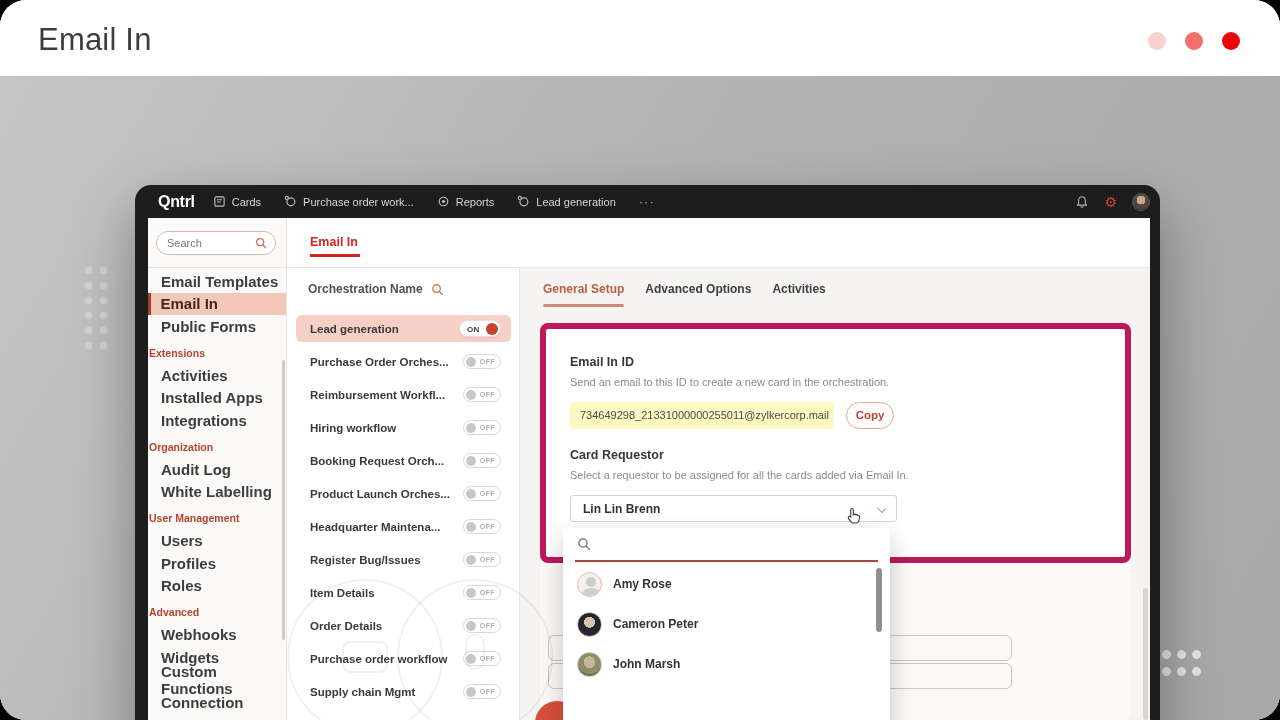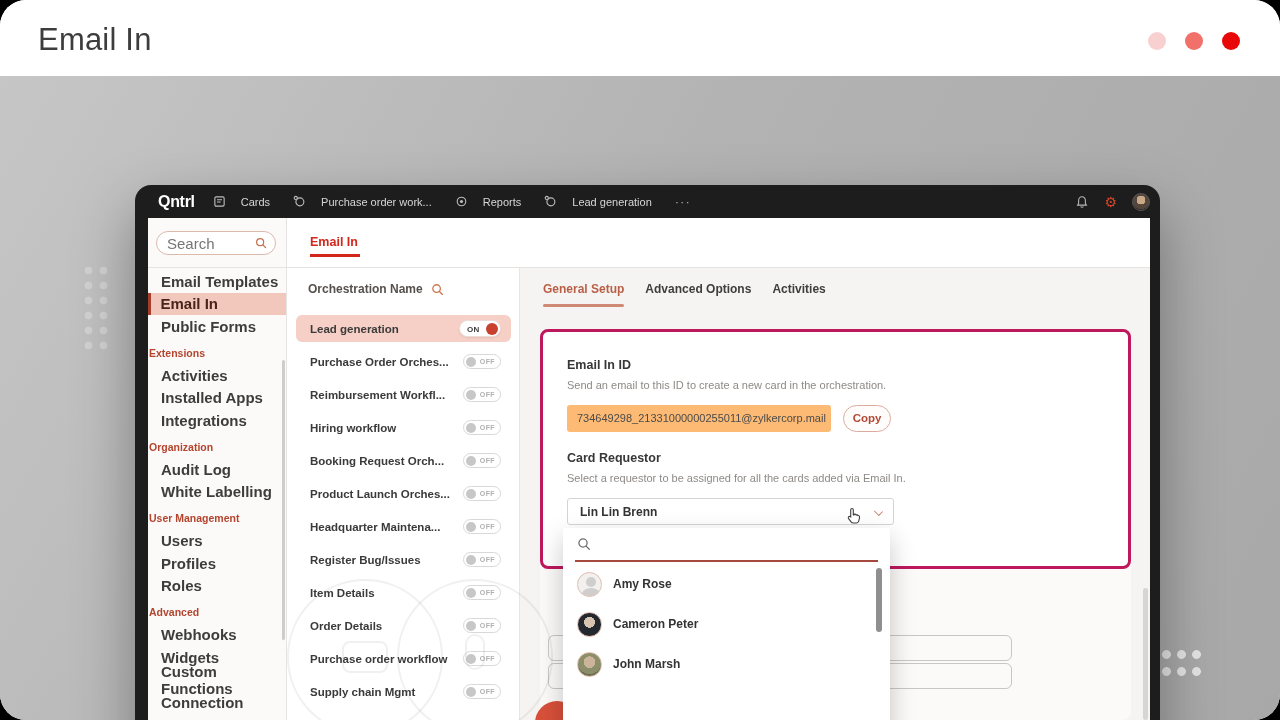--- a/index.html
+++ b/index.html
@@ -24,38 +24,38 @@
   .dg-br { left:1114px; top:570px; width:90px; height:34px;
            background-image:radial-gradient(circle,#e6e5e5 4px, transparent 4.8px);
            background-size:15px 17px; }
 
   
   .app { position:absolute; left:135px; top:109px; width:1025px; height:620px;
          background:#1d1d1d; border-radius:16px 16px 0 0;
          box-shadow:0 25px 60px rgba(0,0,0,.35); }
   .appnav { position:absolute; left:13px; right:10px; top:0; height:33px; display:flex; align-items:center; color:#d9d9d9; }
   .logo { font-size:16px; font-weight:bold; color:#fff; margin:0 18px 0 10px; letter-spacing:-.3px; }
-  .navitem { display:flex; align-items:center; gap:15px; font-size:11px; color:#d6d6d6; margin-right:23px; }
+  .navitem { display:flex; align-items:center; gap:6px; font-size:11px; color:#d6d6d6; margin-right:23px; }
   .navitem svg { color:#bdbdbd; }
   .nav-more { font-size:13px; color:#aaa; letter-spacing:1px; margin-right:0; }
   .nav-right { margin-left:auto; display:flex; align-items:center; gap:15px; }
   .bell { color:#b5b5b5; }
   .gear { color:#d14628; font-size:14px; line-height:14px; }
   .nav-avatar { width:18px; height:18px; border-radius:50%;
                 background:radial-gradient(circle at 50% 38%, #c9a888 0 34%, #54453c 35% 70%, #2e2a28 71%);
                 border:1px solid #555; }
 
   
   .app-inner { position:absolute; left:13px; right:10px; top:33px; bottom:0; background:#fff; overflow:hidden; }
   .topline { position:absolute; left:0; right:0; top:49px; height:1px; background:#e6e4e2; z-index:3; }
 
   
   .sidebar { position:absolute; left:0; top:0; bottom:0; width:139px; background:#fbfaf8; border-right:1px solid #e6e4e2; }
   .search-pill { position:absolute; left:8px; top:13px; width:120px; height:24px; border:1px solid #dcb9ab; border-radius:13px; background:#fff; display:flex; align-items:center; padding:0 8px 0 10px; }
-  .search-pill input { border:0; outline:0; width:86px; font-size:15px; color:#8e8e8e; background:transparent; font-family:inherit; }
+  .search-pill input { border:0; outline:0; width:86px; font-size:11px; color:#8e8e8e; background:transparent; font-family:inherit; }
   .search-pill svg { color:#c4714e; margin-left:auto; }
   .smenu { position:absolute; left:0; right:0; top:52px; display:flex; flex-direction:column; }
   .s-item { height:22.5px; display:flex; align-items:center; padding-left:13px; font-size:15px; font-weight:bold; color:#3d3d3d; cursor:pointer; }
   .s-item.sel { background:#f2c8bd; border-left:3.5px solid #a63d2a; padding-left:9.5px; color:#4a241a; }
   .s-section { height:22.5px; margin-top:4px; display:flex; align-items:center; padding-left:1px; font-size:10.5px; font-weight:bold; color:#b5442f; }
   .side-scroll { position:absolute; right:1px; top:142px; width:3px; height:280px; background:#cfcdcb; border-radius:2px; }
 
   
   .tabrow { position:absolute; left:139px; right:0; top:0; height:49px; background:#fff; z-index:2; }
   .emailin-tab { position:absolute; left:23px; top:17px; font-size:12.5px; font-weight:bold; color:#d3261d; }
@@ -83,24 +83,24 @@
   .wm-cam { position:absolute; width:46px; height:32px; border:2px solid rgba(110,110,110,.10); border-radius:8px; }
   .wm-mic { position:absolute; width:20px; height:36px; border:2px solid rgba(110,110,110,.10); border-radius:10px; }
 
   
   .main { position:absolute; left:372px; right:0; top:50px; bottom:0; background:#f6f4f2; }
   .mtabs { position:absolute; left:23px; top:14px; display:flex; gap:21px; }
   .mtab { font-size:12px; font-weight:bold; color:#3e3e3e; position:relative; cursor:pointer; }
   .mtab.active { color:#b85f47; }
   .mtab.active::after { content:""; position:absolute; left:0; right:0; top:22px; height:3px; border-radius:2px; background:#cf8a76; }
 
-  .card1 { position:absolute; left:20px; top:61px; width:591px; height:240px; background:#fff; border:3px solid #be185d; border-radius:8px; z-index:3; }
+  .card1 { position:absolute; left:20px; top:55px; width:591px; height:240px; background:#fff; border:6px solid #be185d; border-radius:8px; z-index:3; }
   .sec-title { position:absolute; left:24px; font-size:12.5px; font-weight:bold; color:#373737; }
   .sec-desc { position:absolute; left:24px; font-size:11px; color:#8e8a86; }
-  .email-box { position:absolute; left:24px; top:73px; width:264px; height:27px; background:#fdba74; border-radius:3px; font-size:11px; color:#4b4b4b; line-height:27px; padding:0 10px; white-space:nowrap; }
+  .email-box { position:absolute; left:24px; top:73px; width:264px; height:27px; background:#fef9c3; border-radius:3px; font-size:11px; color:#4b4b4b; line-height:27px; padding:0 10px; white-space:nowrap; }
   .copy-btn { position:absolute; left:300px; top:73px; width:48px; height:27px; border:1.5px solid #dcab9e; border-radius:14px; background:#fffdfc; color:#b24936; font-size:11.5px; font-weight:bold; text-align:center; line-height:24px; cursor:pointer; }
   .select { position:absolute; left:24px; top:166px; width:327px; height:27px; background:#fff; border:1px solid #d6d4d2; border-radius:3px; font-size:12px; font-weight:bold; color:#333; line-height:26px; padding-left:12px; cursor:pointer; }
   .select .chev { position:absolute; right:11px; top:9px; width:7px; height:7px; border-right:1.6px solid #c9806b; border-bottom:1.6px solid #c9806b; transform:rotate(45deg) scale(1,.85); }
 
   .card2 { position:absolute; left:20px; top:288px; width:591px; height:164px; background:rgba(255,255,255,.5); border-radius:8px; z-index:1; }
   .ghost-box { position:absolute; left:8px; width:464px; height:26px; border:1.5px solid rgba(150,148,145,.5); border-radius:6px; }
 
   .red-fab { position:absolute; left:15px; top:433px; width:44px; height:44px; border-radius:50%; background:#d8503a; z-index:4; }
 
   

